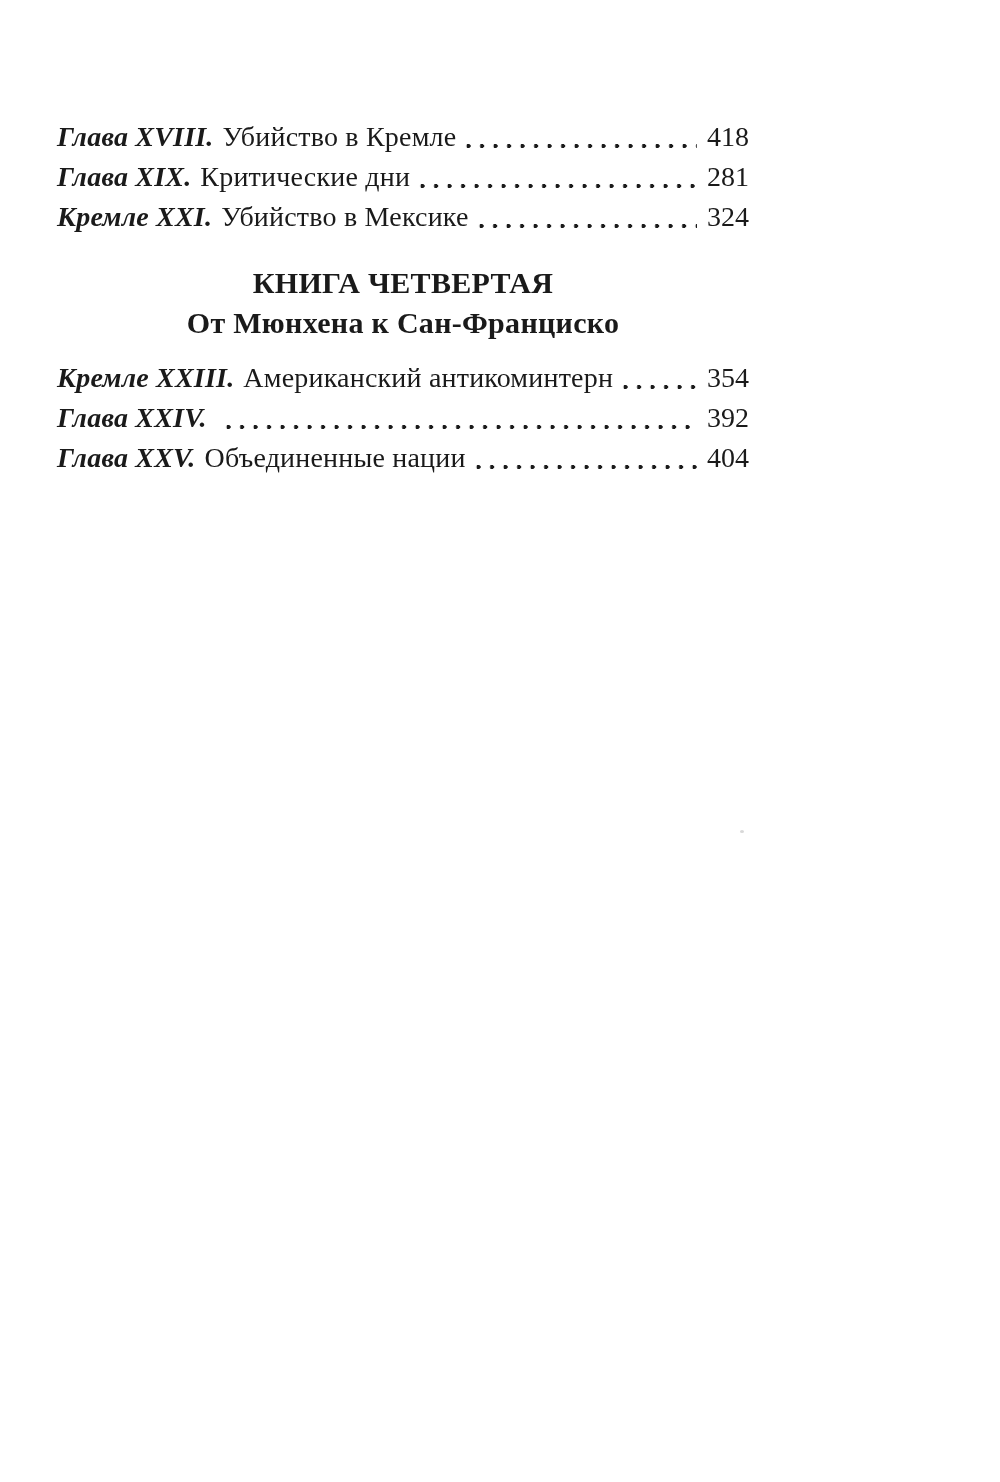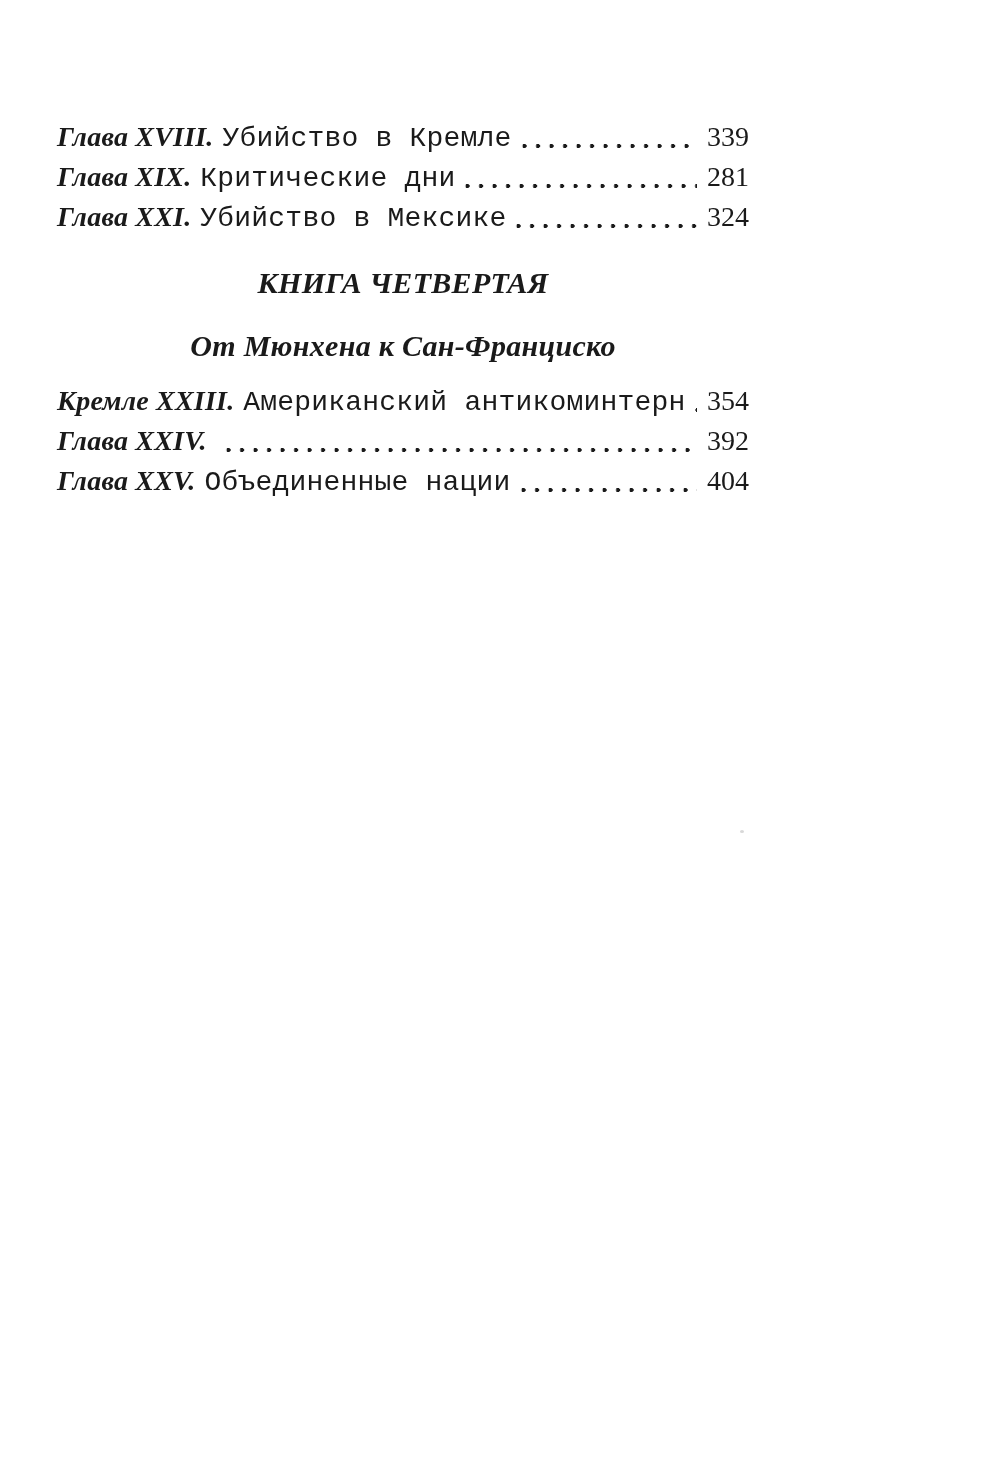--- a/index.html
+++ b/index.html
@@ -35,21 +35,20 @@
     white-space: nowrap;
   }
   .chapter-label {
     font-weight: bold;
     font-style: italic;
     margin-right: 9px;
     letter-spacing: 0.2px;
   }
   .chapter-title {
     letter-spacing: 0.2px;
-    font-family: Liberation Mono, monospace;
   }
   .leader {
     flex: 1 1 auto;
     align-self: stretch;
     margin-left: 6px;
     background-image: radial-gradient(circle at 6.5px 29px, var(--ink) 1.9px, rgba(0,0,0,0) 2.3px);
     background-size: 13.5px 40px;
     background-repeat: repeat-x;
   }
   .page-num {
@@ -59,23 +58,21 @@
   .section-heading {
     margin-top: 26px;
     margin-bottom: 15px;
     text-align: center;
   }
   .section-line {
     height: 40px;
     line-height: 40px;
     font-size: 30px;
     font-weight: bold;
-    font-style: italic;
     letter-spacing: 0.3px;
-    margin-top: 23px;
   }
   
   .scan-speck {
     position: absolute;
     left: 740px;
     top: 830px;
     width: 4px;
     height: 3px;
     border-radius: 50%;
     background: #d8d8d8;
@@ -84,33 +81,33 @@
 </head>
 <body>
 
 <div class="page">
   <div class="toc">
 
     <div class="toc-row">
       <span class="chapter-label">Глава XVIII.</span>
       <span class="chapter-title">Убийство в Кремле</span>
       <span class="leader"></span>
-      <span class="page-num">339</span>
+      <span class="page-num">418</span>
     </div>
 
     <div class="toc-row">
       <span class="chapter-label">Глава XIX.</span>
       <span class="chapter-title">Критические дни</span>
       <span class="leader"></span>
       <span class="page-num">281</span>
     </div>
 
 
     <div class="toc-row">
-      <span class="chapter-label">Глава XXI.</span>
+      <span class="chapter-label">Кремле XXI.</span>
       <span class="chapter-title">Убийство в Мексике</span>
       <span class="leader"></span>
       <span class="page-num">324</span>
     </div>
 
     <div class="section-heading">
       <div class="section-line">КНИГА ЧЕТВЕРТАЯ</div>
       <div class="section-line">От Мюнхена к Сан-Франциско</div>
     </div>
 

